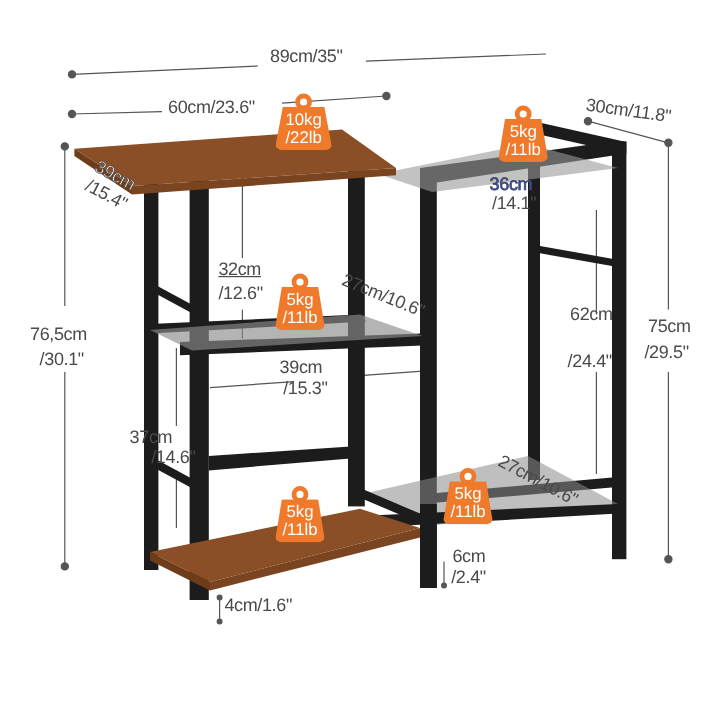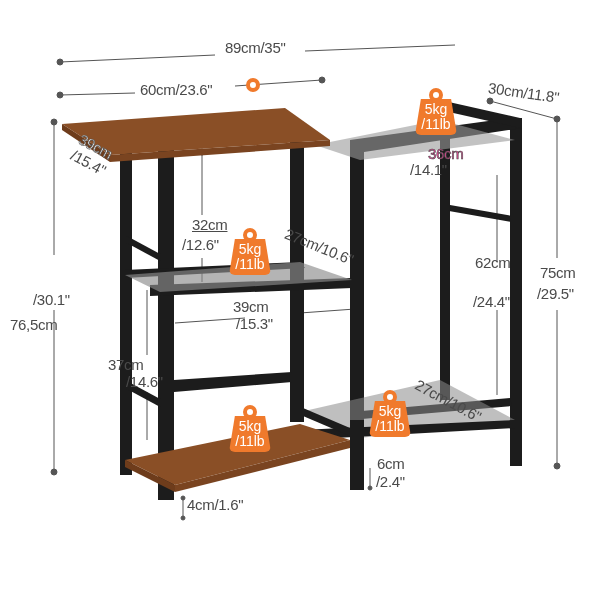--- a/index.html
+++ b/index.html
@@ -87,43 +87,47 @@
   <polygon points="125,460 175,485 175,492 125,467" fill="#6e3c1b"></polygon>
   <polygon points="175,485 350,440 350,448 175,492" fill="#7a4420"></polygon>
 </svg>
 
 <div>
   <span class="label" style="left:225px;top:39px;">89cm/35"</span>
   <span class="label" style="left:140px;top:81px;">60cm/23.6"</span>
   <span class="label" style="left:488px;top:84px;transform:rotate(8deg);">30cm/11.8"</span>
   <span class="label" style="left:78px;top:138px;transform:rotate(28deg);color:#fff;-webkit-text-stroke:0.6px #4a4a4a;">39cm</span>
   <span class="label" style="left:70px;top:154px;transform:rotate(28deg);">/15.4"</span>
-  <span class="label" style="left:428px;top:145px;color:#ec4899;-webkit-text-stroke:0.6px #4a4a4a;">36cm</span>
+  <span class="label" style="left:408px;top:145px;color:#1d4ed8;-webkit-text-stroke:0.6px #4a4a4a;">36cm</span>
   <span class="label" style="left:410px;top:161px;">/14.1"</span>
-  <span class="label" style="left:192px;top:216px;text-decoration:underline;">32cm</span>
+  <span class="label" style="left:182px;top:216px;text-decoration:underline;">32cm</span>
   <span class="label" style="left:182px;top:236px;">/12.6"</span>
   <span class="label" style="left:283px;top:238px;transform:rotate(22deg);">27cm/10.6"</span>
-  <span class="label" style="left:10px;top:270px;margin-top:46px;">76,5cm</span>
+  <span class="label" style="left:25px;top:270px;">76,5cm</span>
   <span class="label" style="left:33px;top:291px;">/30.1"</span>
   <span class="label" style="left:475px;top:254px;">62cm</span>
   <span class="label" style="left:473px;top:293px;">/24.4"</span>
   <span class="label" style="left:540px;top:264px;">75cm</span>
   <span class="label" style="left:537px;top:285px;">/29.5"</span>
   <span class="label" style="left:233px;top:298px;">39cm</span>
   <span class="label" style="left:236px;top:315px;">/15.3"</span>
   <span class="label" style="left:108px;top:356px;">37cm</span>
   <span class="label" style="left:126px;top:373px;">/14.6"</span>
   <span class="label" style="left:412px;top:392px;transform:rotate(28deg);">27cm/10.6"</span>
   <span class="label" style="left:377px;top:455px;">6cm</span>
   <span class="label" style="left:376px;top:473px;">/2.4"</span>
   <span class="label" style="left:187px;top:496px;">4cm/1.6"</span>
 </div>
 
 <div class="weight" style="left:229px;top:78px;width:48px;">
   <div class="ring"></div>
+  <div class="body">
+      <div>10kg</div>
+      <div>/22lb</div>
+    </div>
 </div>
 <div class="weight" style="left:415px;top:88px;">
   <div class="ring"></div>
   <div class="body">
       <div>5kg</div>
       <div>/11lb</div>
     </div>
 </div>
 <div class="weight" style="left:229px;top:228px;">
   <div class="ring"></div>

